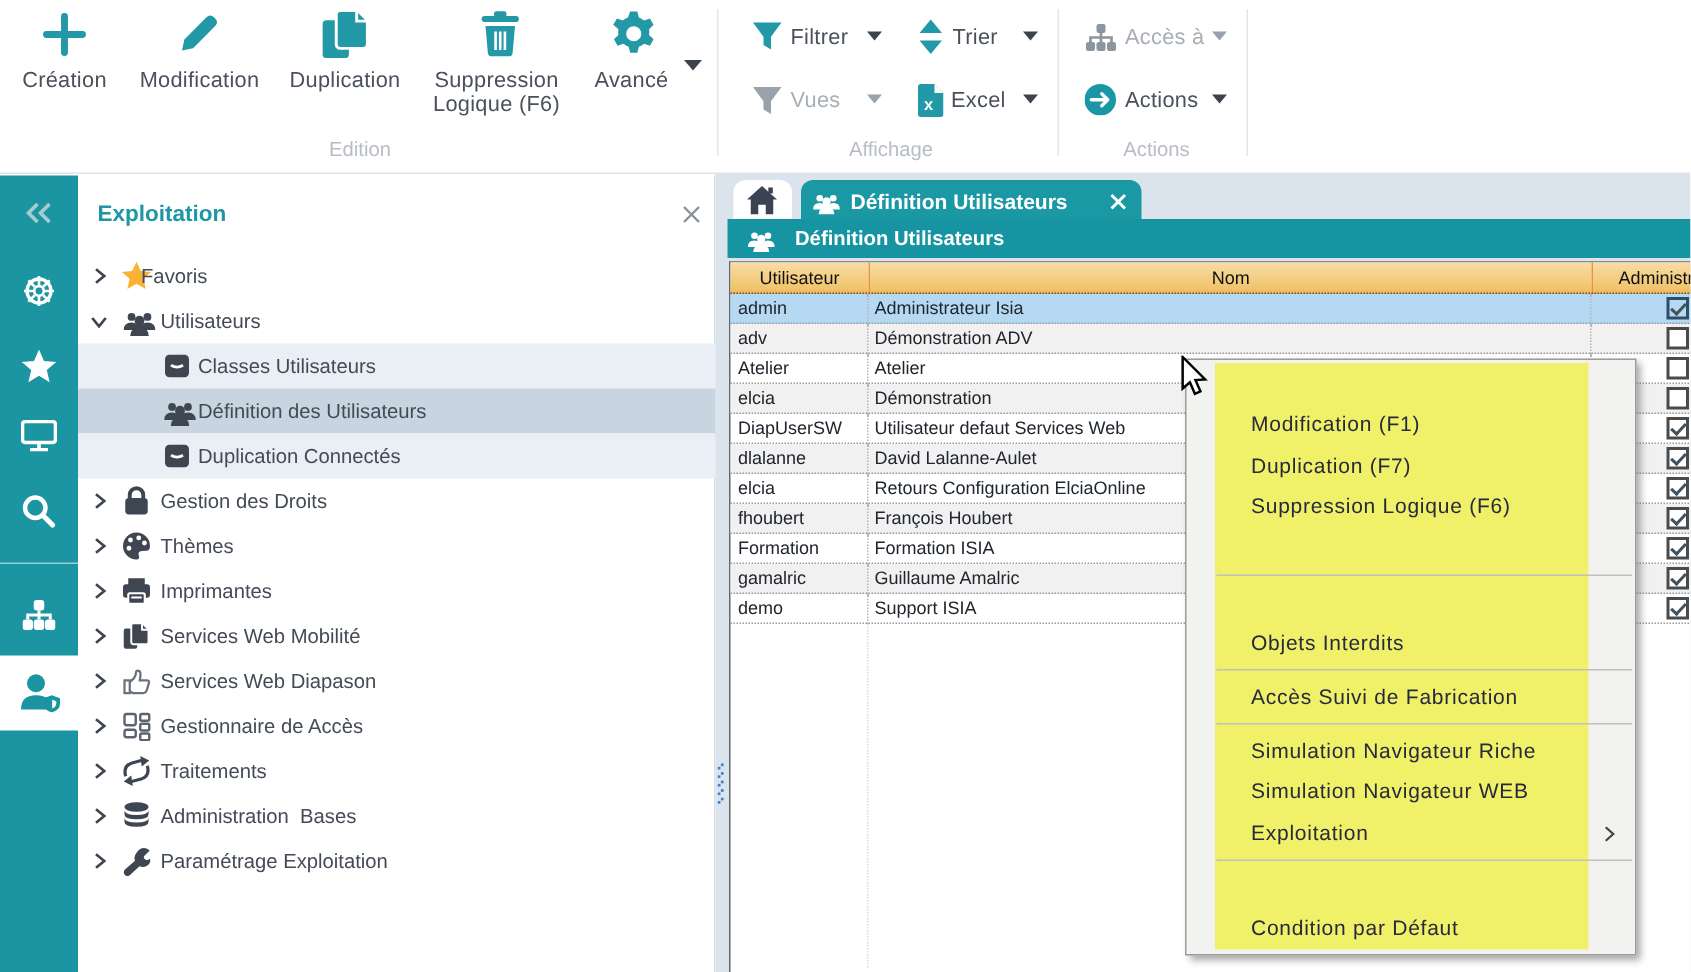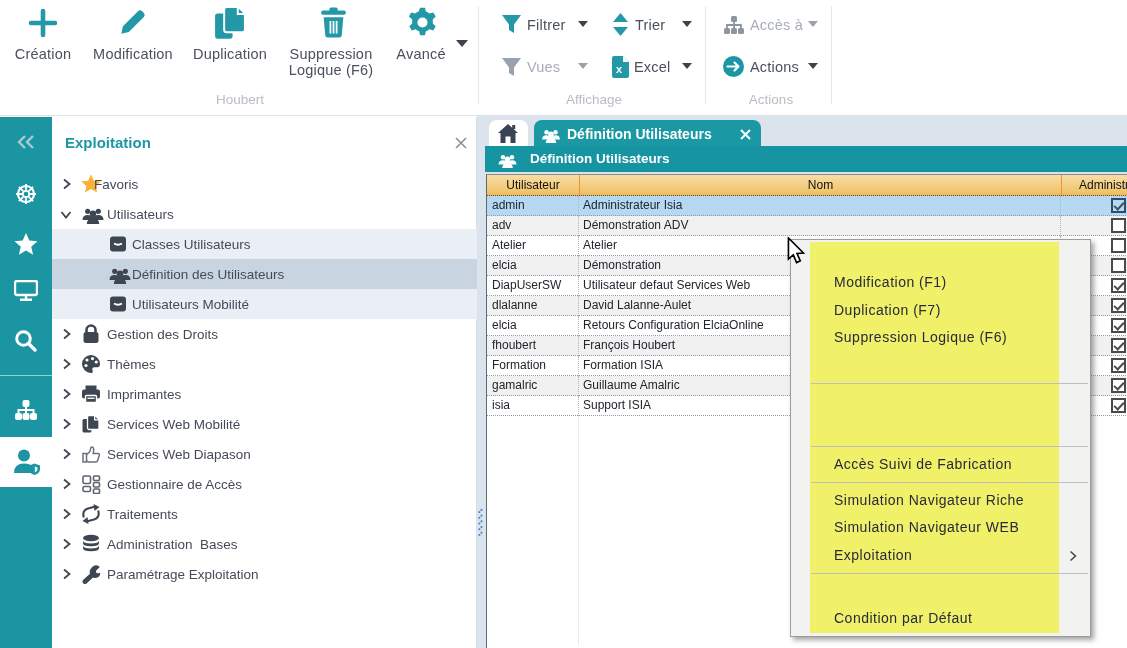--- a/index.html
+++ b/index.html
@@ -76,21 +76,21 @@
   </svg>
   <div class="rlabel" style="left:281px;top:46px;width:100px;text-align:center">Suppression</div>
   <div class="rlabel" style="left:281px;top:62px;width:100px;text-align:center">Logique (F6)</div>
 
   <svg class="abs" style="left:406px;top:6px" width="33" height="33" viewBox="0 0 30 30">
     <path d="M12.8 1.5 h4.4 l.9 3.6 a10.5 10.5 0 0 1 3.1 1.8 l3.6-1.1 2.2 3.8 -2.7 2.6 a10.5 10.5 0 0 1 0 3.6 l2.7 2.6 -2.2 3.8 -3.6-1.1 a10.5 10.5 0 0 1 -3.1 1.8 l-.9 3.6 h-4.4 l-.9-3.6 a10.5 10.5 0 0 1 -3.1-1.8 l-3.6 1.1 -2.2-3.8 2.7-2.6 a10.5 10.5 0 0 1 0-3.6 L2.6 9.6 4.8 5.8 8.4 6.9 a10.5 10.5 0 0 1 3.1-1.8 Z" fill="#2398a7"></path>
     <circle cx="15" cy="15" r="4.6" fill="#fff"></circle>
   </svg>
   <div class="rlabel" style="left:381px;top:46px;width:80px;text-align:center">Avancé</div>
   <div class="caret" style="left:456px;top:40px"></div>
-  <div class="rcap" style="left:170px;top:92px;width:140px">Houbert</div>
+  <div class="rcap" style="left:170px;top:92px;width:140px">Edition</div>
   <div class="vsep" style="left:478px"></div>
 
   <svg class="abs" style="left:501px;top:14px" width="21" height="21" viewBox="0 0 21 21">
         <path d="M1 1 H20 L13 10.5 V19 L8 16 V10.5 Z" fill="#2398a7"></path>
       </svg>
   <div class="rlabel" style="left:527px;top:17px">Filtrer</div>
   <div class="caret sm" style="left:578px;top:21px"></div>
   <svg class="abs" style="left:612px;top:13px" width="17" height="23" viewBox="0 0 17 23">
         <path d="M8.5 0 L16 9 H1 Z" fill="#2398a7"></path>
         <path d="M8.5 23 L1 14 H16 Z" fill="#2398a7"></path>
@@ -216,21 +216,21 @@
             <circle cx="12" cy="9.8" r="3.3" fill="#3e4652"></circle>
             <path d="M5.8 20 Q5.8 14.3 12 14.3 Q18.2 14.3 18.2 20 Z" fill="#3e4652"></path>
           </svg>
           <div class="tlabel" style="left:80px">Définition des Utilisateurs</div>
         </div>
 <div class="trow" style="top:120px;background:#e9eff4">
           <svg class="abs" style="left:56px;top:5px" width="20" height="20" viewBox="0 0 20 20">
             <rect x="2" y="2.5" width="16" height="15" rx="3" fill="#3e4652"></rect>
             <path d="M6 9.5 Q10 12 14 9.5" stroke="#fff" stroke-width="1.8" fill="none"></path>
           </svg>
-          <div class="tlabel" style="left:80px">Utilisateurs Mobilité</div>
+          <div class="tlabel" style="left:80px">Duplication Connectés</div>
         </div>
 <div class="trow" style="top:150px">
           <svg class="abs" style="left:10px;top:9px" width="9" height="12" viewBox="0 0 9 12">
             <path d="M2 1.5 L7.5 6 L2 10.5" stroke="#3e4652" stroke-width="1.8" fill="none"></path>
           </svg>
           <svg class="abs" style="left:29px;top:5px" width="20" height="20" viewBox="0 0 20 20">
             <rect x="2.5" y="8" width="15" height="11" rx="2.5" fill="#3e4652"></rect>
             <path d="M5.5 8 V6 a4.5 4.5 0 0 1 9 0 V8" stroke="#3e4652" stroke-width="2.6" fill="none"></path>
           </svg>
           <div class="tlabel" style="left:55px">Gestion des Droits</div>
@@ -443,35 +443,36 @@
       </div>
 <div class="row" style="top:201px;background:#f1f1f1;">
         <div class="cell" style="left:5px;width:85px">gamalric</div>
         <div class="cell" style="left:96px;width:476px">Guillaume Amalric</div>
         <div class="cb on" style="left:624px;top:2px"></div>
         <div class="abs dotb" style="left:0;top:19px;width:641px;height:1px"></div>
         <div class="abs" style="left:91px;top:0;width:1px;height:20px;border-left:1px dotted #b5b5b5"></div>
         <div class="abs" style="left:573px;top:0;width:1px;height:20px;border-left:1px dotted #b5b5b5"></div>
       </div>
 <div class="row" style="top:221px;">
-        <div class="cell" style="left:5px;width:85px">isia</div>
+        <div class="cell" style="left:5px;width:85px">demo</div>
         <div class="cell" style="left:96px;width:476px">Support ISIA</div>
         <div class="cb on" style="left:624px;top:2px"></div>
         <div class="abs dotb" style="left:0;top:19px;width:641px;height:1px"></div>
         <div class="abs" style="left:91px;top:0;width:1px;height:20px;border-left:1px dotted #b5b5b5"></div>
         <div class="abs" style="left:573px;top:0;width:1px;height:20px;border-left:1px dotted #b5b5b5"></div>
       </div>
 <div class="abs" style="left:91px;top:241px;width:1px;height:229px;border-left:1px dotted #d9d9d9"></div>
 </div>
 <div id="menu">
       <div id="menuyellow"></div>
 <div class="mi" style="top:29.4px">Modification (F1)</div>
 <div class="mi" style="top:56.8px">Duplication (F7)</div>
 <div class="mi" style="top:84.2px">Suppression Logique (F6)</div>
 <div class="msep" style="top:142.8px"></div>
+<div class="mi" style="top:175.0px">Objets Interdits</div>
 <div class="msep" style="top:206.2px"></div>
 <div class="mi" style="top:211.0px">Accès Suivi de Fabrication</div>
 <div class="msep" style="top:242.2px"></div>
 <div class="mi" style="top:247.0px">Simulation Navigateur Riche</div>
 <div class="mi" style="top:274.4px">Simulation Navigateur WEB</div>
 <div class="mi" style="top:301.8px">Exploitation<svg class="abs" style="left:259px;top:8px" width="8" height="12" viewBox="0 0 8 12">
           <path d="M1.5 1.5 L6.5 6 L1.5 10.5" stroke="#444" stroke-width="1.5" fill="none"></path>
         </svg></div>
 <div class="msep" style="top:333.0px"></div>
 <div class="mi" style="top:365.2px">Condition par Défaut</div>

